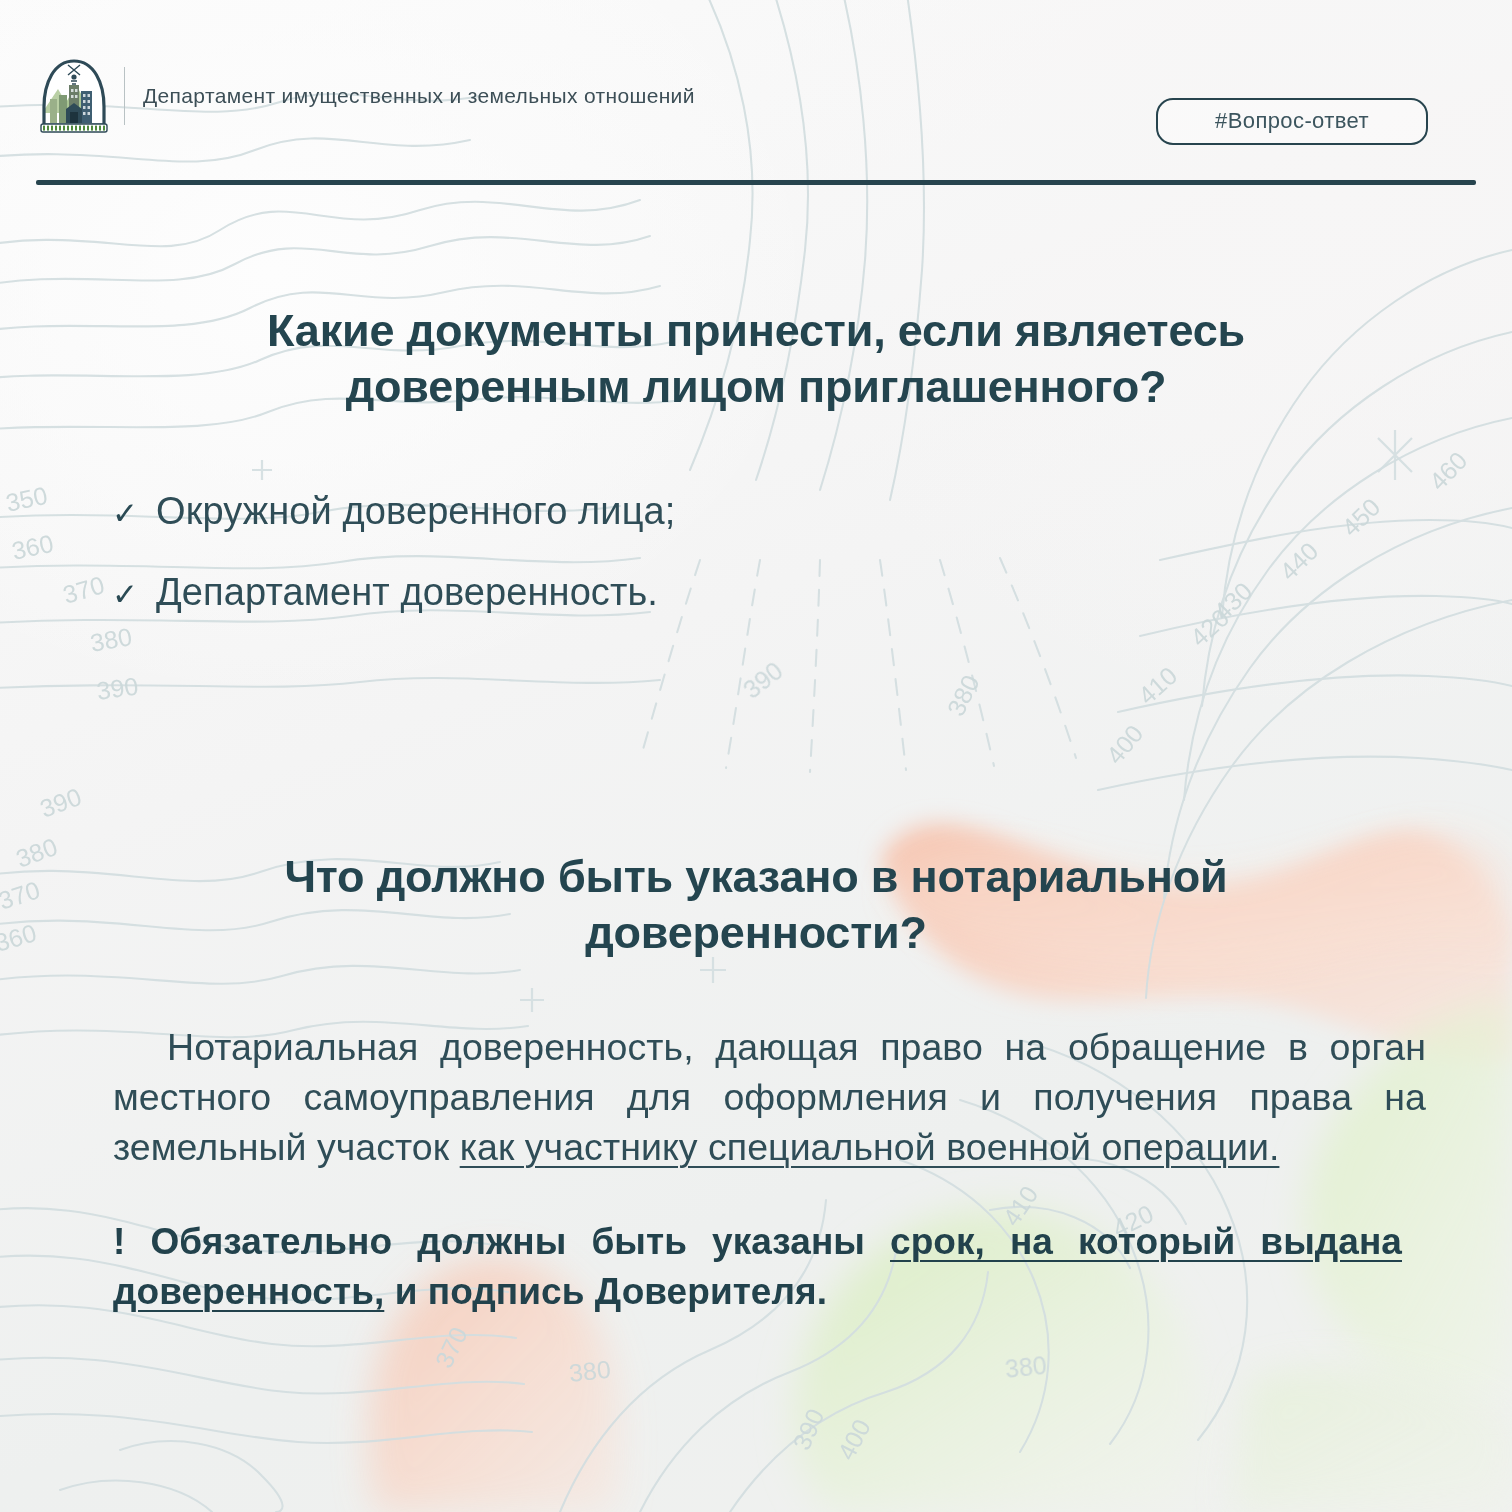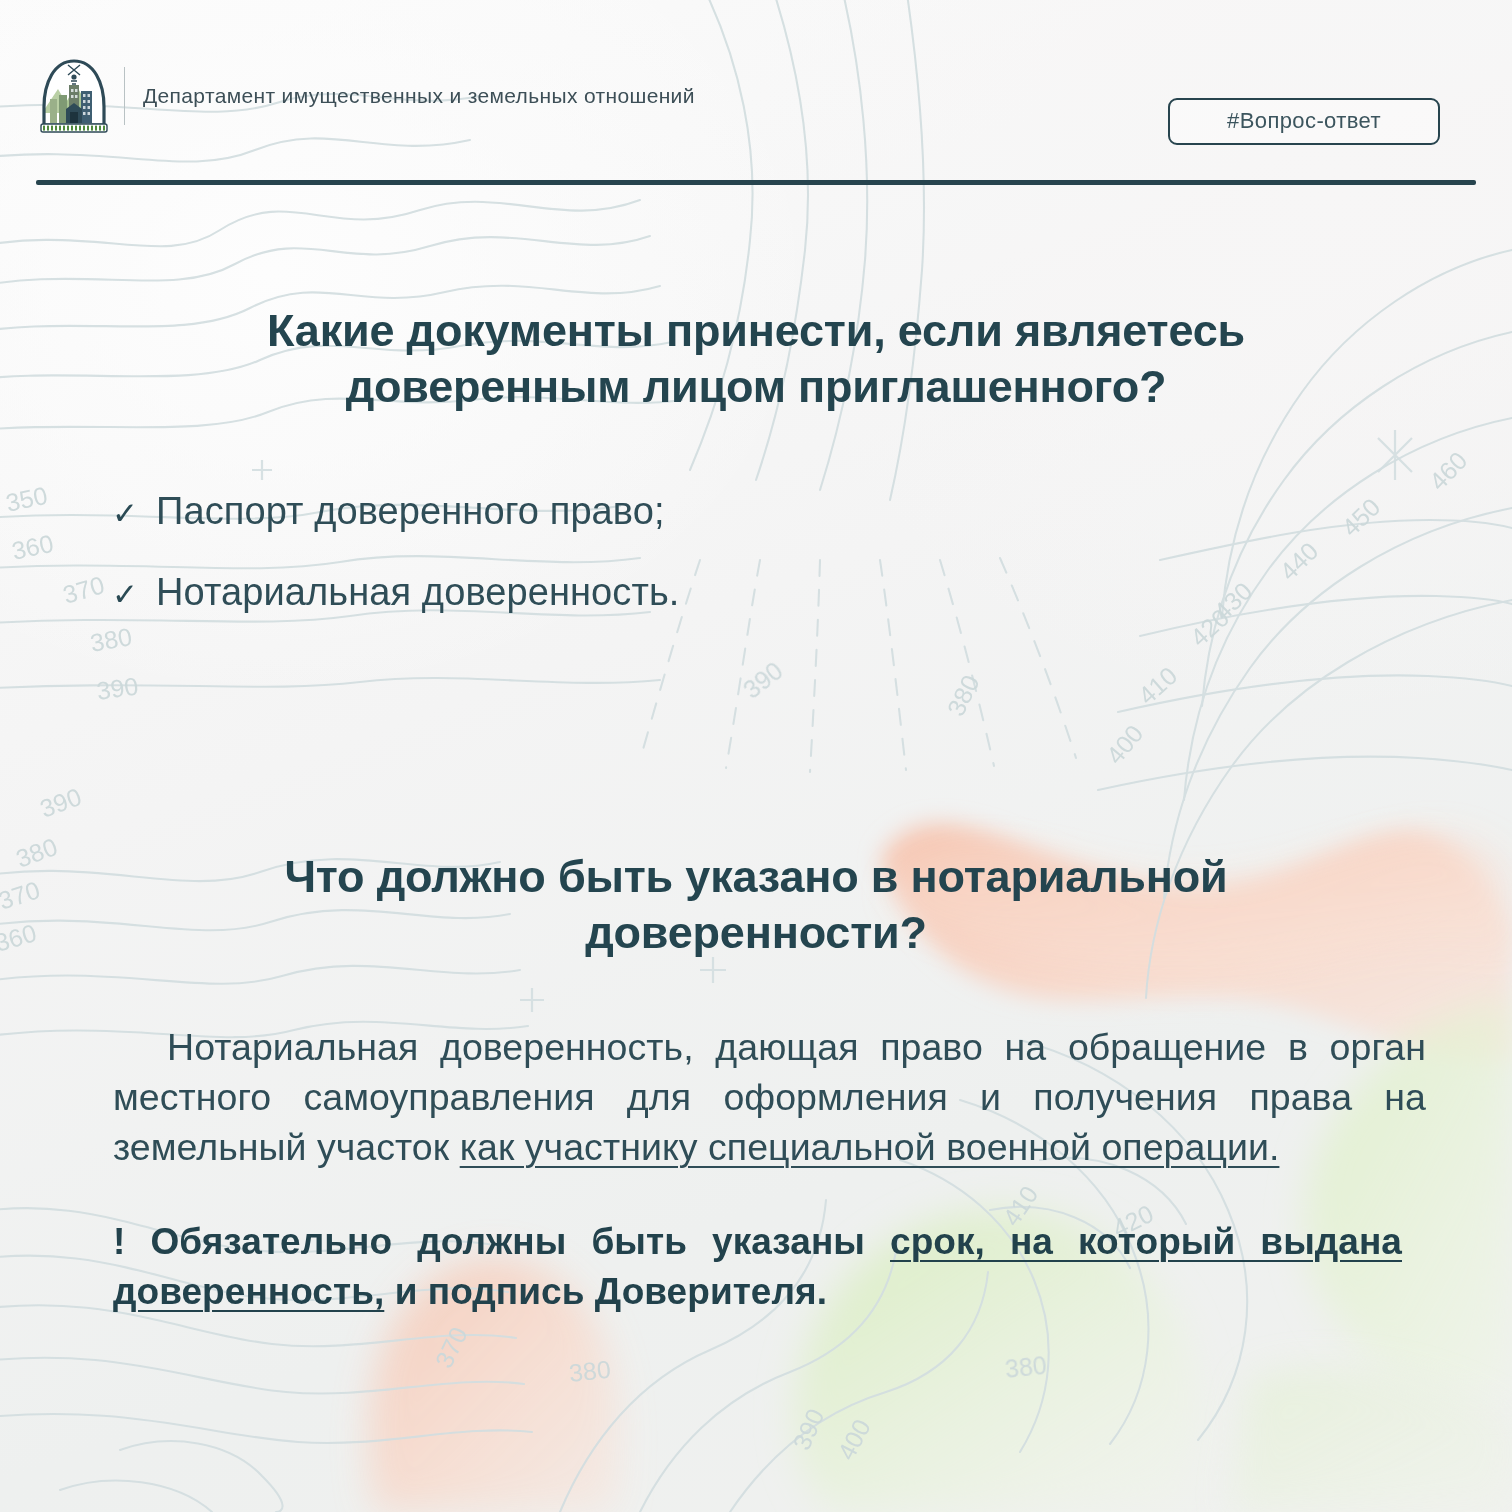--- a/index.html
+++ b/index.html
@@ -75,26 +75,26 @@
   .brand-line {
     font-size: 21px;
     letter-spacing: 0.35px;
     color: #3d4f57;
     white-space: nowrap;
     font-weight: 400;
   }
 
   .hashtag-badge {
     position: absolute;
-    right: 72px;
+    right: 84px;
     top: 98px;
     min-width: 272px;
     padding: 8px 18px 9px;
     border: 2.5px solid #27444e;
-    border-radius: 9px;
+    border-radius: 17px;
     text-align: center;
     font-size: 22px;
     letter-spacing: 0.4px;
     color: #3c555e;
     background: rgba(255,255,255,0.35);
     box-sizing: border-box;
   }
 
   .header-rule {
     position: absolute;
@@ -424,25 +424,25 @@
     <div class="header-rule"></div>
   </div>
 
   <div class="content">
 
     <div class="q-heading" id="heading-1">Какие документы принести, если являетесь доверенным лицом приглашенного?</div>
 
     <ul class="bullet-list">
       <li class="bullet-row">
         <span class="bullet-check">✓</span>
-        <span>Паспорт доверенного право;</span>
+        <span>Окружной доверенного лица;</span>
       </li>
       <li class="bullet-row">
         <span class="bullet-check">✓</span>
-        <span>Нотариальная доверенность.</span>
+        <span>Департамент доверенность.</span>
       </li>
     </ul>
 
     <div class="q-heading" id="heading-2">Что должно быть указано в нотариальной доверенности?</div>
 
     <p class="body-par"><span>Нотариальная доверенность, дающая право на обращение в орган местного самоуправления для оформления и получения права на земельный участок </span><span class="u">как участнику специальной военной операции.</span></p>
 
     <p class="note-par"><span>! Обязательно должны быть указаны </span><span class="u">срок, на который выдана доверенность,</span><span> и подпись Доверителя.</span></p>
 
   </div>

